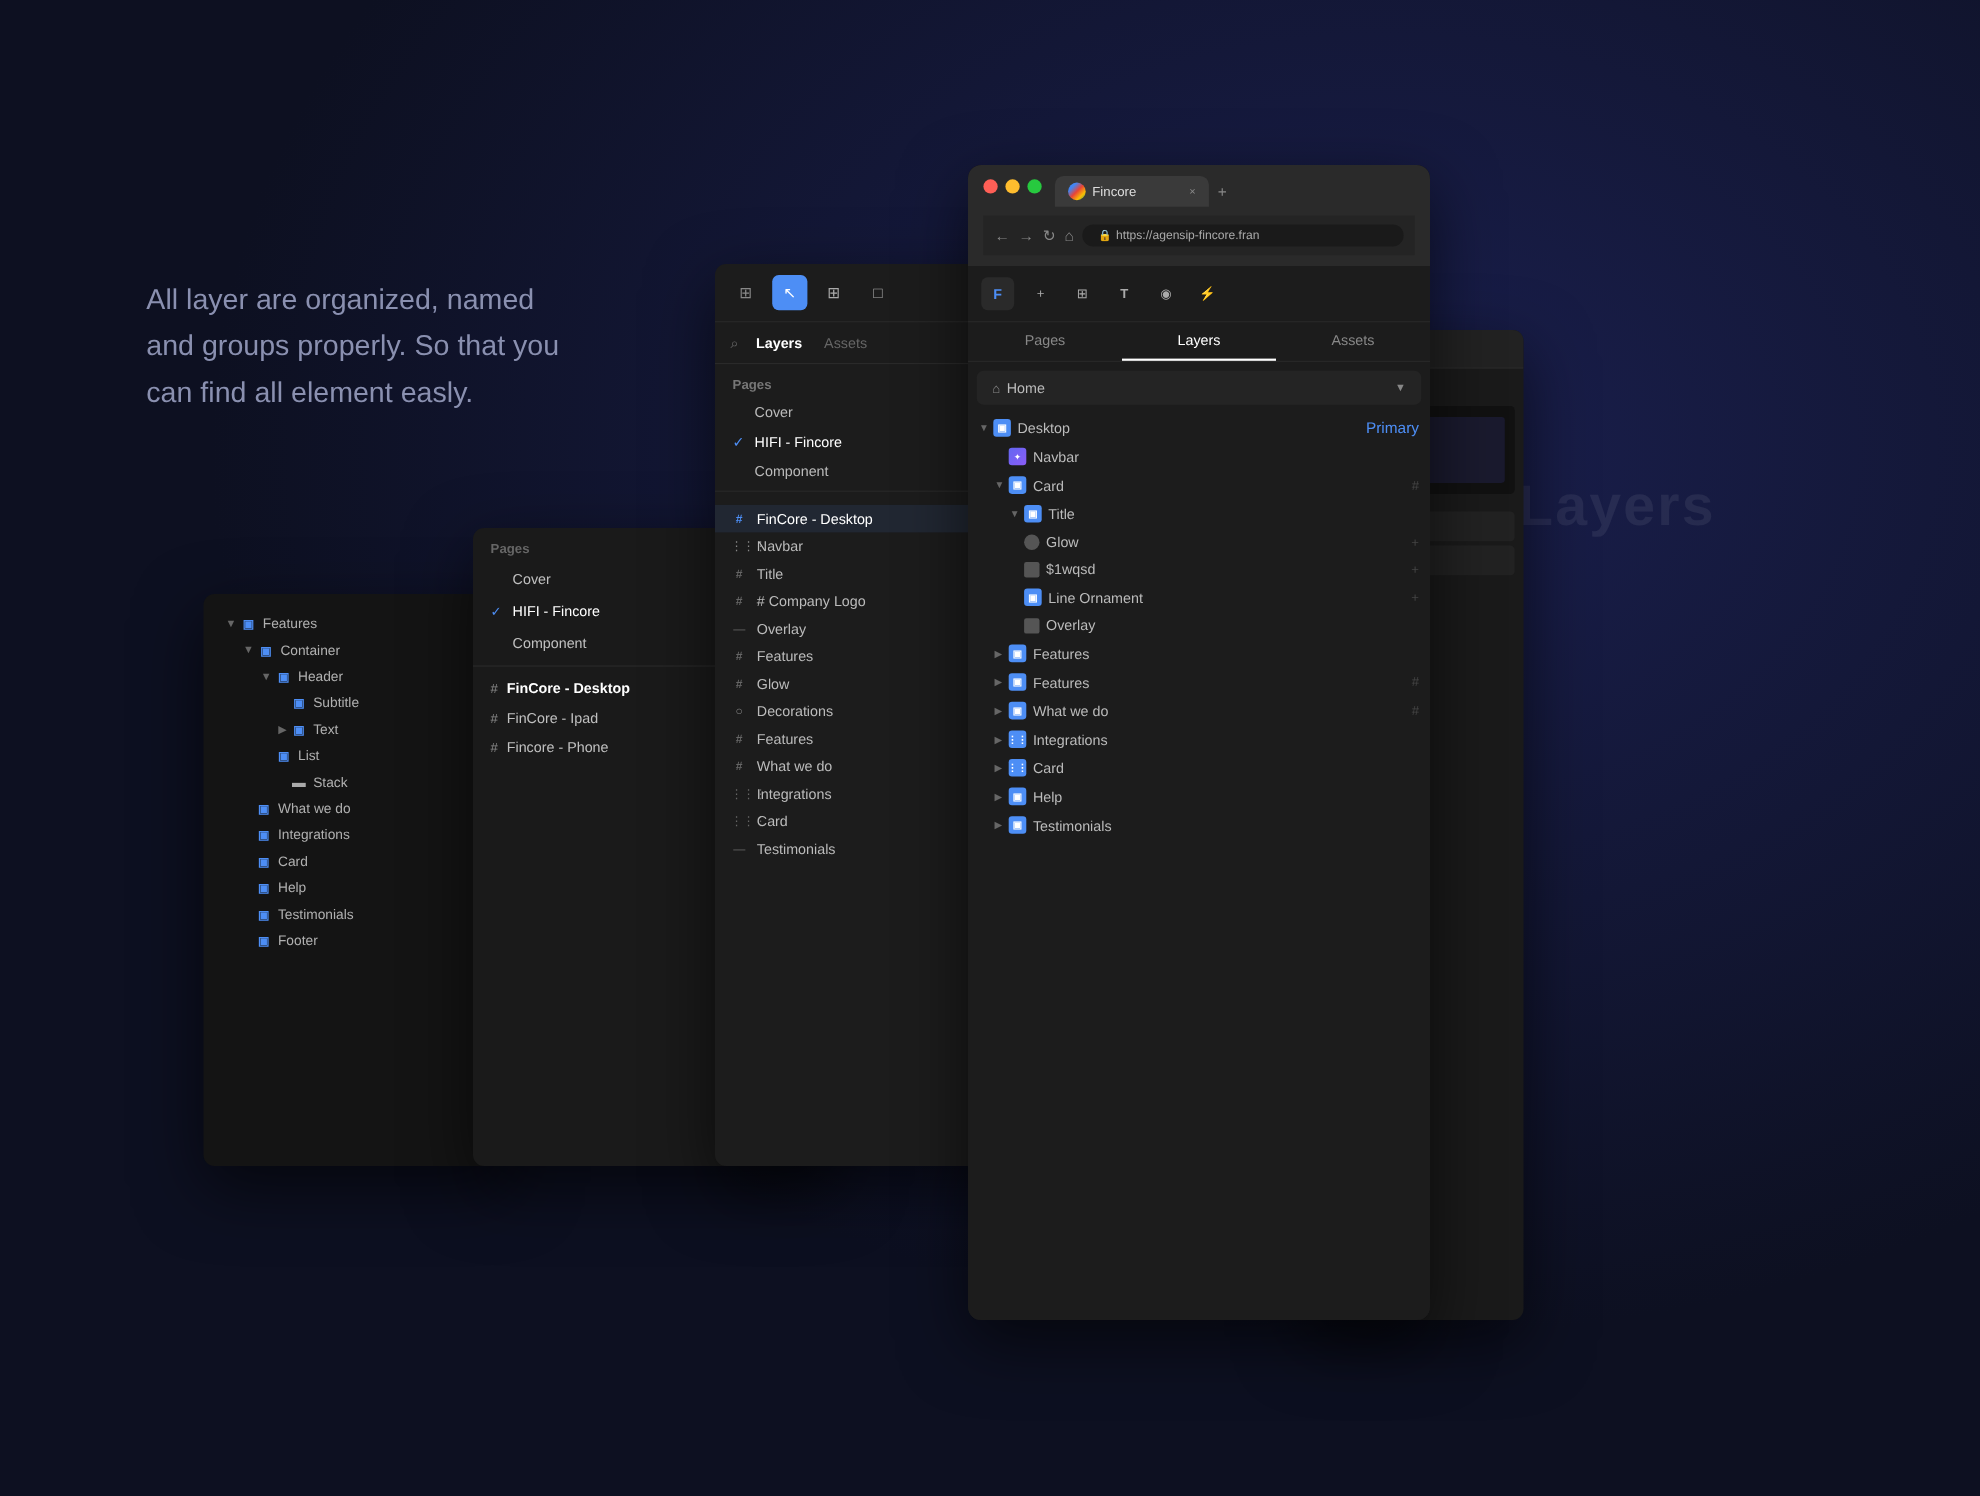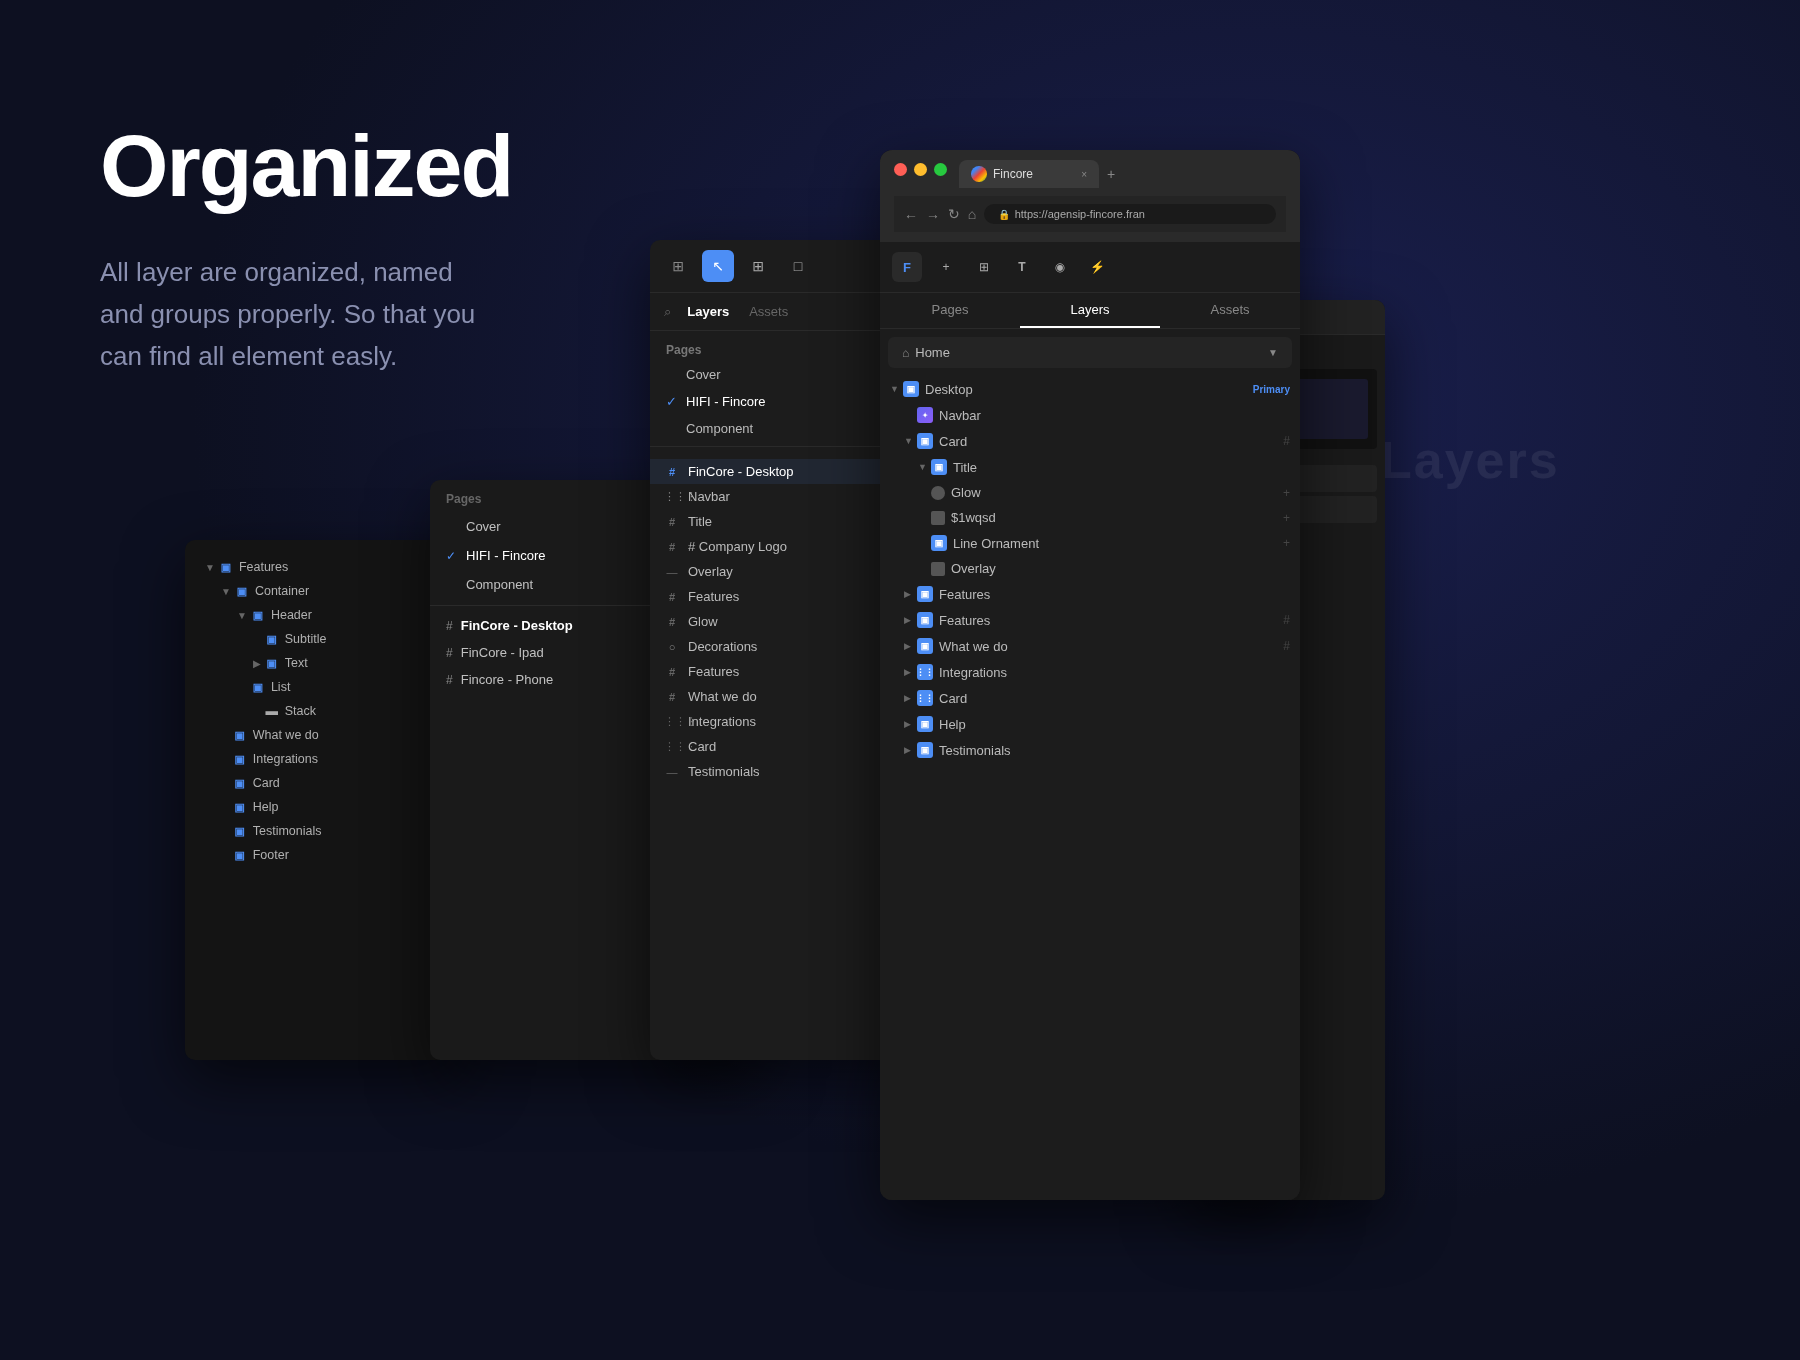--- a/index.html
+++ b/index.html
@@ -34,20 +34,21 @@
       color: #ffffff;
       line-height: 1.05;
       letter-spacing: -2px;
       margin-bottom: 40px;
     }
     .hero-subtitle {
       font-size: 26px;
       color: #8a90b0;
       line-height: 1.6;
       font-weight: 400;
+      margin-left: 33px;
     }
 
     
     .watermark {
       position: absolute;
       bottom: 480px;
       left: 420px;
       font-size: 52px;
       font-weight: 900;
       color: rgba(255,255,255,0.08);
@@ -392,23 +393,22 @@
       display: flex;
       align-items: center;
       justify-content: center;
       font-size: 9px;
       color: #fff;
       font-weight: bold;
       flex-shrink: 0;
     }
     .badge-primary {
       margin-left: auto;
-      font-size: 10px;
+      font-size: 14px;
       color: #4d8ef5;
-      font-weight: bold;
     }
     .badge-hash {
       margin-left: auto;
       font-size: 12px;
       color: #444;
     }
 
     
     .panel-5 {
       left: 1185px;
@@ -462,21 +462,21 @@
       font-weight: bold;
     }
   </style>
 </head>
 <body>
 
 <div class="bg-gradient"></div>
 
 <div class="hero-text">
   <div class="hero-title">
-    <span>Organized</span><br>
+    <br>
   </div>
   <div class="hero-subtitle">
     All layer are organized, named<br>
     and groups properly. So that you<br>
     can find all element easly.
   </div>
 </div>
 
 <div class="watermark">ANYUSJ.COM</div>
 

